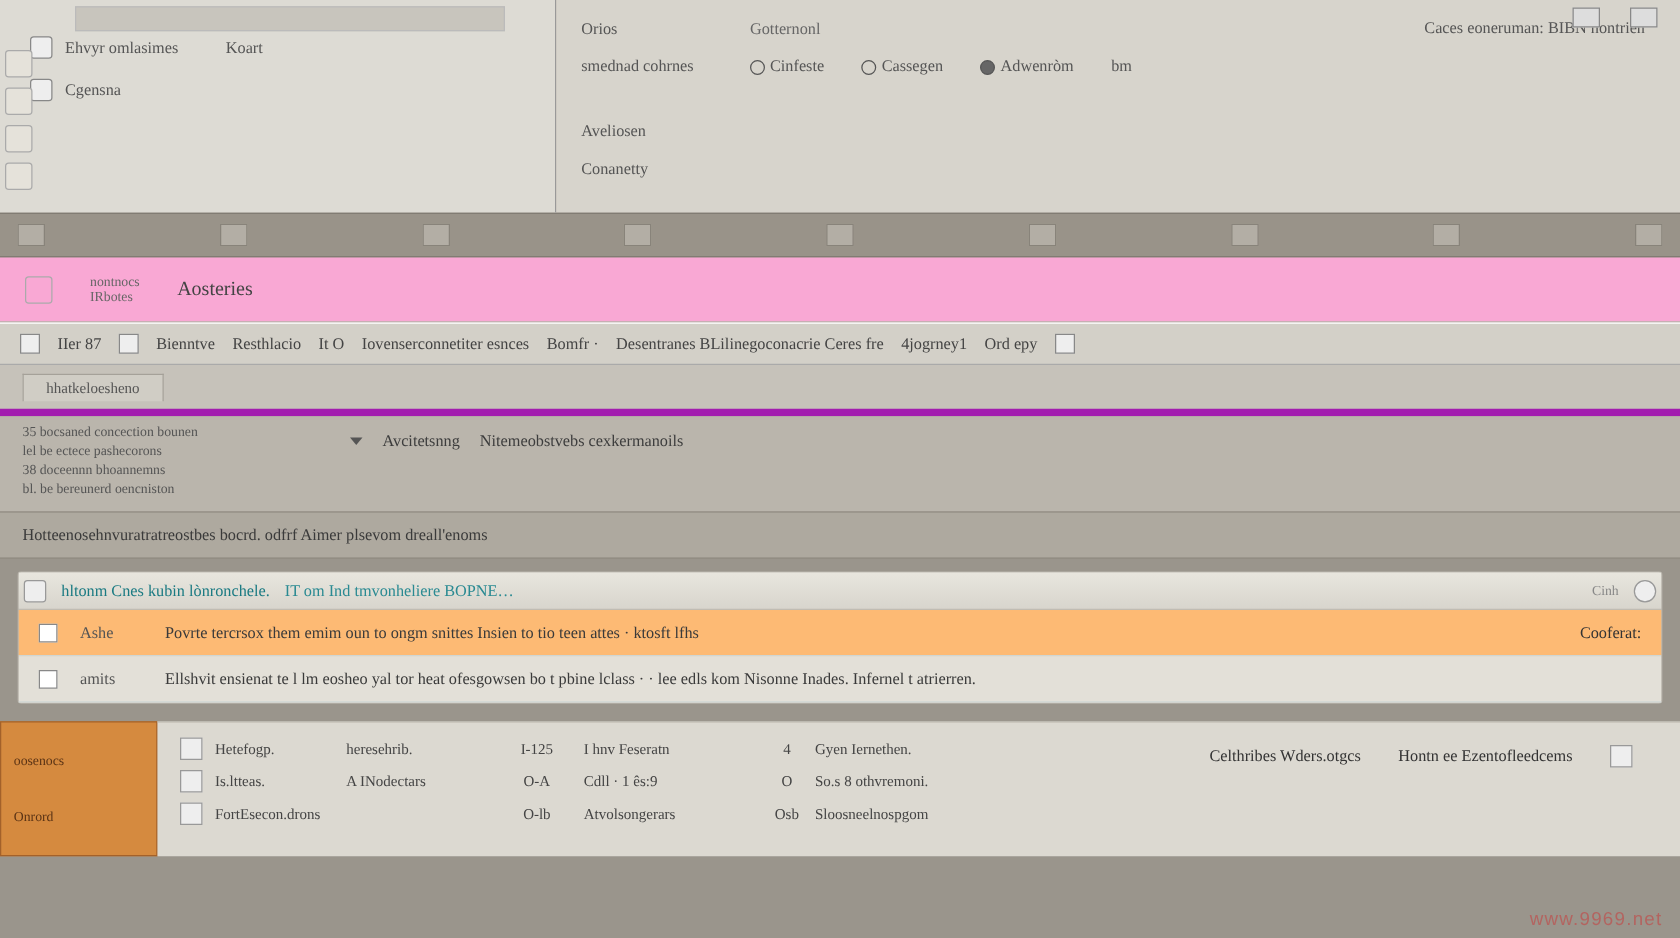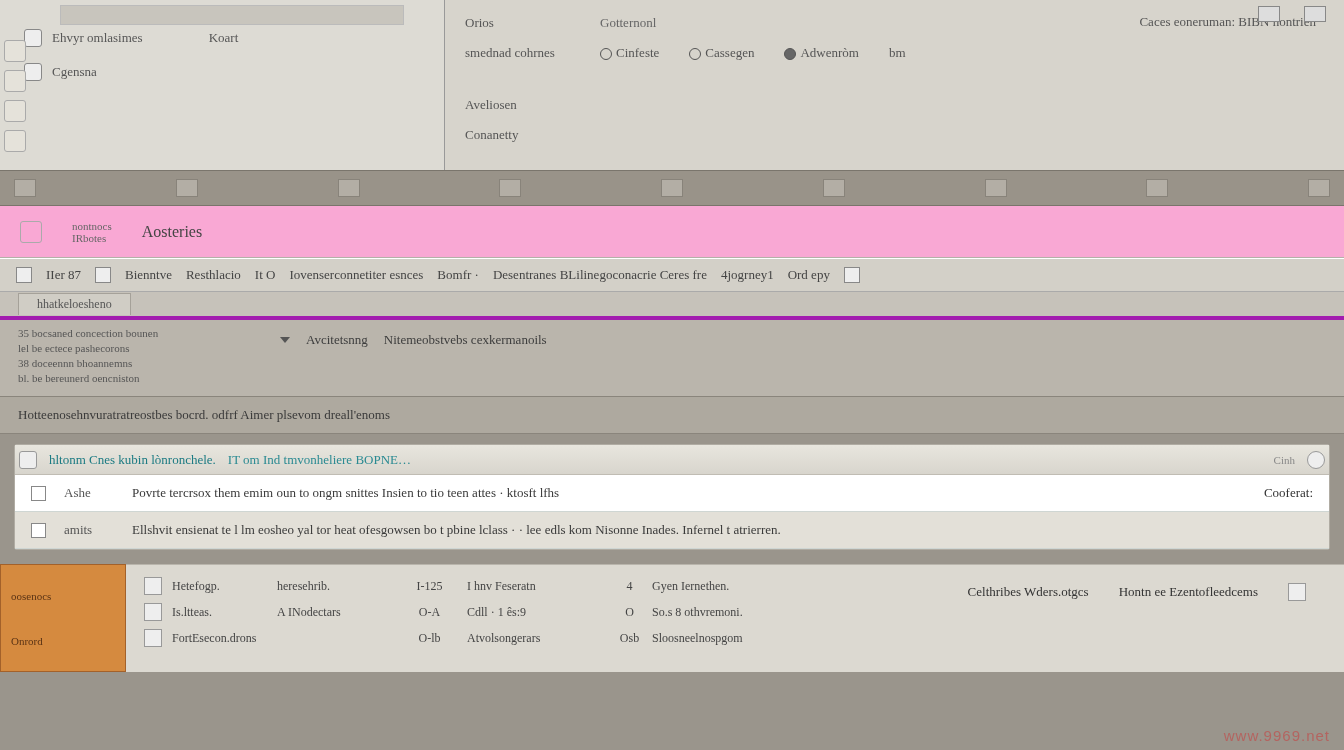--- a/index.html
+++ b/index.html
@@ -16,34 +16,34 @@
 .form-row .lbl{width:105px}
 .form-row .val{color:#666}
 .radio{display:inline-block;width:12px;height:12px;border:1px solid #555;border-radius:50%;margin-right:4px;vertical-align:middle}
 .top-tabs{display:flex;align-items:center;height:36px;background:#999389;border-top:1px solid #7a756c;border-bottom:1px solid #7a756c;padding:0 14px;justify-content:space-between}
 .top-tabs .tab-ico{width:22px;height:18px;background:#b3aea5;border:1px solid #88837a}
 .section-header{display:flex;align-items:center;height:52px;background:#f9a8d4;border-bottom:1px solid #b5b1a8;padding:0 20px;gap:30px}
 .section-header .sq{width:22px;height:22px;border:1px solid #aaa;border-radius:3px}
 .section-header .small{font-size:11px;color:#666;line-height:12px}
 .filter-bar{display:flex;align-items:center;height:34px;background:#d3d0c8;border-top:1px solid #fff;border-bottom:1px solid #aaa;padding:0 16px;gap:14px;color:#444;font-size:13px;overflow:hidden;white-space:nowrap}
 .filter-bar .box{width:16px;height:16px;border:1px solid #888;background:#eee}
-.sub-tab{display:flex;align-items:center;height:28px;background:#c6c2ba;padding:0 18px;border-bottom:4px solid #a21caf}
+.sub-tab{display:flex;align-items:center;height:41px;background:#c6c2ba;padding:0 18px;border-bottom:6px solid #a21caf}
 .sub-tab .t{background:#d0cdc5;padding:3px 18px;border:1px solid #a5a199;border-bottom:none;font-size:12px;color:#555}
 .side-list{background:#bab5ac;padding:6px 18px 10px 18px;position:relative}
 .side-list .line{font-size:11px;color:#555;line-height:15px}
 .drop{position:absolute;left:280px;top:12px;display:flex;align-items:center;gap:16px;color:#3d3d3d}
 .drop .caret{width:0;height:0;border-left:5px solid transparent;border-right:5px solid transparent;border-top:6px solid #555}
 .status-bar{display:flex;align-items:center;height:38px;background:#aea99f;border-top:1px solid #8a857c;border-bottom:1px solid #8a857c;padding:15px 18px;justify-content:space-between;color:#3a3a3a;font-size:13px}
 .btn{background:#e6e3db;border:1px solid #8a857c;padding:5px 14px;font-size:13px;color:#333;box-shadow:inset 0 1px 0 #fff}
 .results{background:#d8d5cd;border:1px solid #b0aca3;margin:10px 14px 0 14px;border-radius:3px}
 .res-hdr{display:flex;align-items:center;height:30px;padding:0 4px;background:linear-gradient(#e8e6de,#d8d5cd);border-bottom:1px solid #c0bcb3;gap:12px;font-size:13px}
 .res-hdr .title{color:#1a7a82}
 .res-hdr .sub{color:#2a8a92}
 .res-hdr .sq{width:18px;height:18px;border:1px solid #999;border-radius:3px;background:#eee}
-.res-row{display:flex;align-items:center;padding:10px 16px;gap:18px;background:#ffffff;border-bottom:1px solid #cfd6d3;color:#333}
+.res-row{display:flex;align-items:center;padding:10px 16px;gap:18px;background:#fdba74;border-bottom:1px solid #cfd6d3;color:#333}
 .res-row.alt{background:#e3e0d8}
 .res-row .chk{width:15px;height:15px;border:1px solid #888;background:#fff}
 .res-row .tag{width:50px;color:#555}
 .res-row .txt{flex:1;color:#3a3a3a}
 .bottom{display:flex;margin-top:14px;height:108px}
 .orange{width:126px;background:#d58a3f;border:1px solid #a3612a;display:flex;flex-direction:column;justify-content:space-around;padding:8px 10px;color:#5a3315;font-size:11px}
 .meta-grid{flex:1;background:#dcd9d1;border-top:1px solid #b9b5ac;padding:8px 0 0 18px}
 .meta-grid .mrow{display:flex;align-items:center;height:26px;gap:10px;color:#444;font-size:12px}
 .meta-grid .ico{width:18px;height:18px;border:1px solid #999;background:#eee}
 .meta-grid .c1{width:95px}
@@ -60,21 +60,21 @@
 </style>
 </head>
 <body>
 
 <div class="top-region">
   <div class="left-panel">
     <div class="indent-box"></div>
     <div class="row">
       <span class="sq"></span>
       <span>Ehvyr omlasimes</span>
-      <span style="margin-left:56px">Koart</span>
+      <span style="margin-left:28px">Koart</span>
     </div>
     <div style="height:8px"></div>
     <div class="row">
       <span class="sq"></span>
       <span>Cgensna</span>
     </div>
     <div class="icon-col">
       <div class="ico"></div>
       <div class="ico"></div>
       <div class="ico"></div>

